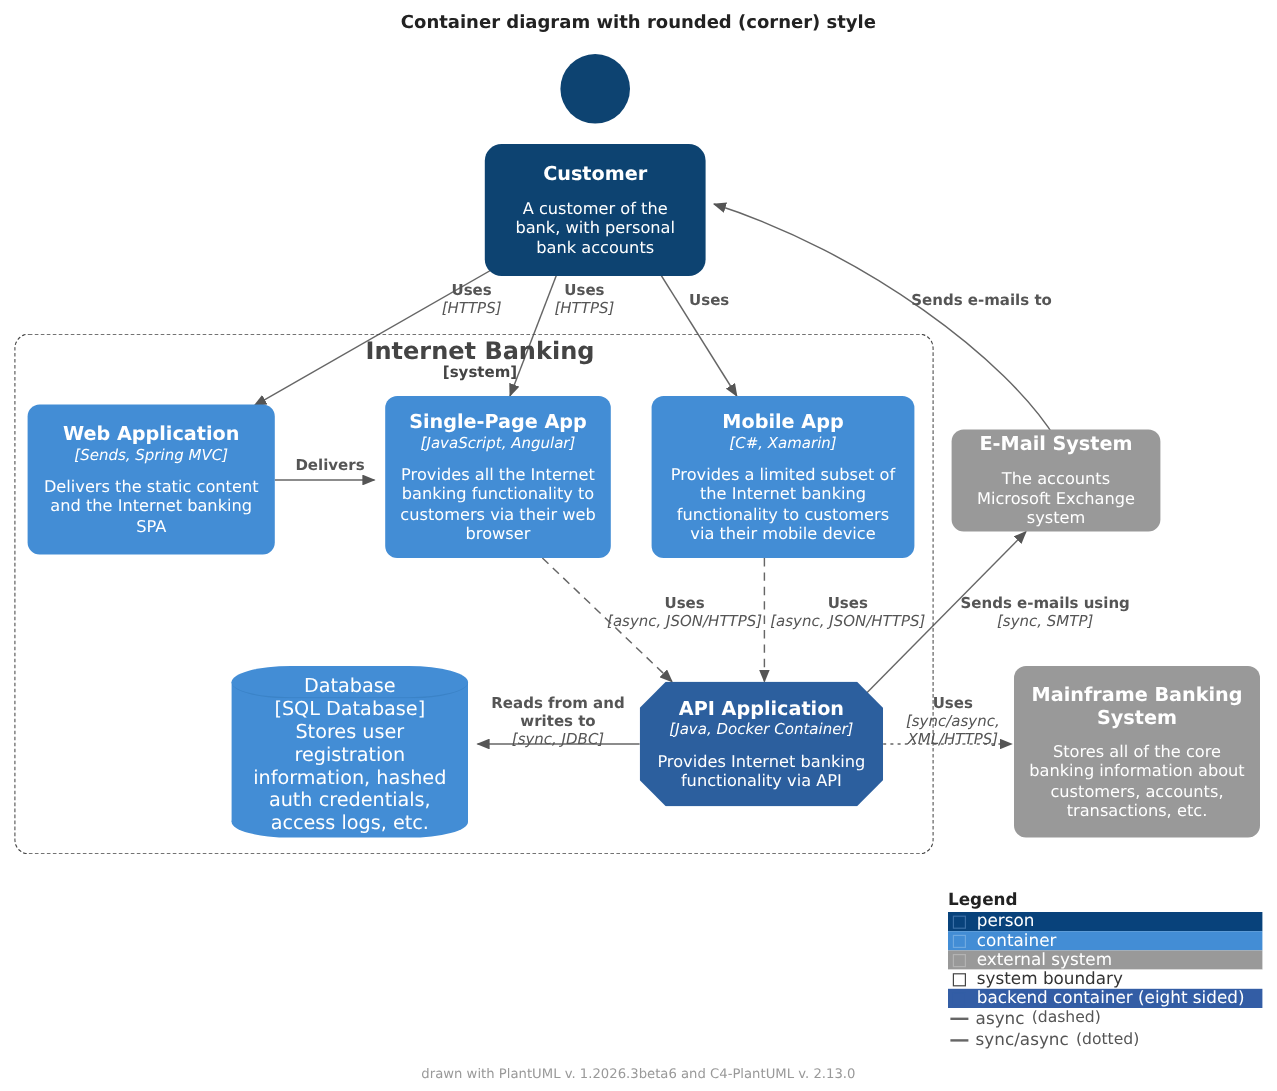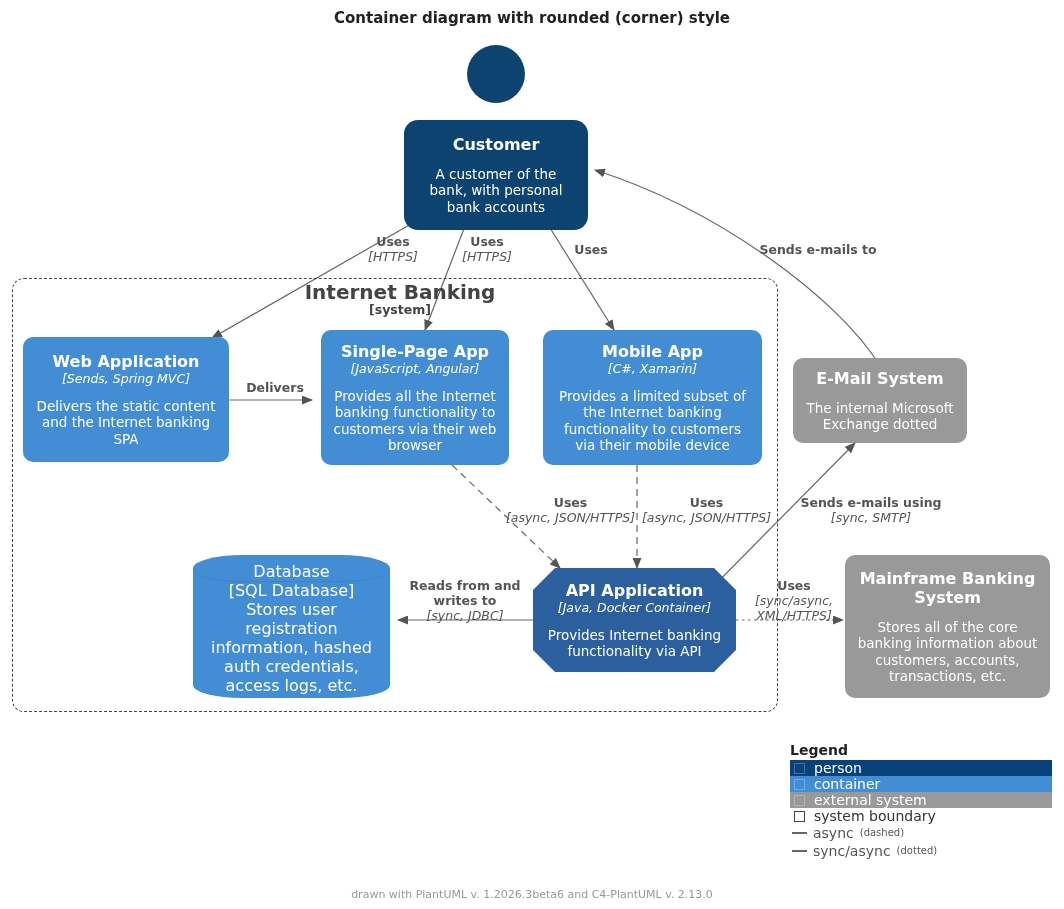--- a/index.html
+++ b/index.html
@@ -209,21 +209,21 @@
     flex: none;
     box-sizing: border-box;
   }
   .lg-dashline {
     width: 15px;
     margin-left: 2px;
     margin-right: 6px;
     border-top: 2px solid #666666;
     flex: none;
   }
-  .lg-note { font-size: 10px; margin-left: 6px; color: #555555; }
+  .lg-note { font-size: 13px; margin-left: 6px; color: #555555; }
 </style>
 </head>
 <body>
 
 <div id="canvas">
 
   <div id="diagram-title">Container diagram with rounded (corner) style</div>
 
   <svg id="edge-layer" viewBox="0 0 1064 909">
     <defs>
@@ -278,21 +278,21 @@
   </div>
 
   <div class="node container-box" style="left:321px; top:330px; width:188px; height:135px;">
     <div class="n-title">Single-Page App</div>
     <div class="n-tech">[JavaScript, Angular]</div>
     <div class="n-desc">Provides all the Internet banking functionality to customers via their web browser</div>
   </div>
 
   <div class="node external-box" style="left:793px; top:358px; width:174px; height:85px;">
     <div class="n-title">E-Mail System</div>
-    <div class="n-desc">The internal Microsoft Exchange dotted</div>
+    <div class="n-desc">The accounts Microsoft Exchange system</div>
   </div>
 
   <div class="db-wrap" style="left:193px; top:555px; width:197px; height:143px;">
     <div class="db-bottom"></div>
     <div class="db-body" style="top:13px; bottom:13px;"></div>
     <div class="db-top"></div>
     <div class="db-content">
       <div class="n-title">Database</div>
       <div class="n-tech">[SQL Database]</div>
       <div class="n-desc">Stores user registration information, hashed auth credentials, access logs, etc.</div>
@@ -373,20 +373,24 @@
     <div class="lg-row" style="background:#999999; color:#ffffff;">
       <span class="lg-swatch" style="background:#999999; border:1px solid #b3b3b3;"></span>
       <span>external system</span>
     </div>
 
     <div class="lg-row" style="background:#ffffff; color:#333333;">
       <span class="lg-swatch" style="background:#ffffff; border:1px solid #444444;"></span>
       <span>system boundary</span>
     </div>
 
+    <div class="lg-row" style="background:#335DA5; color:#ffffff;">
+      <span class="lg-swatch" style="background:#335DA5; border:1px solid #335DA5;"></span>
+      <span>backend container (eight sided)</span>
+    </div>
 
     <div class="lg-row" style="color:#555555; height:18px;">
       <span class="lg-dashline"></span>
       <span>async</span>
       <span class="lg-note">(dashed)</span>
     </div>
 
     <div class="lg-row" style="color:#555555; height:18px;">
       <span class="lg-dashline"></span>
       <span>sync/async</span>

